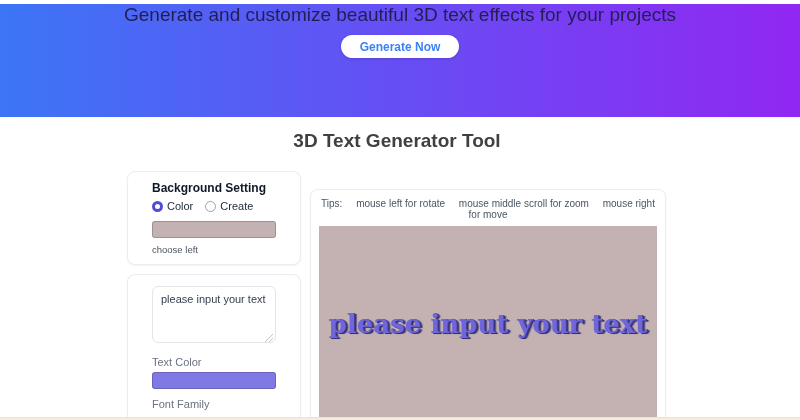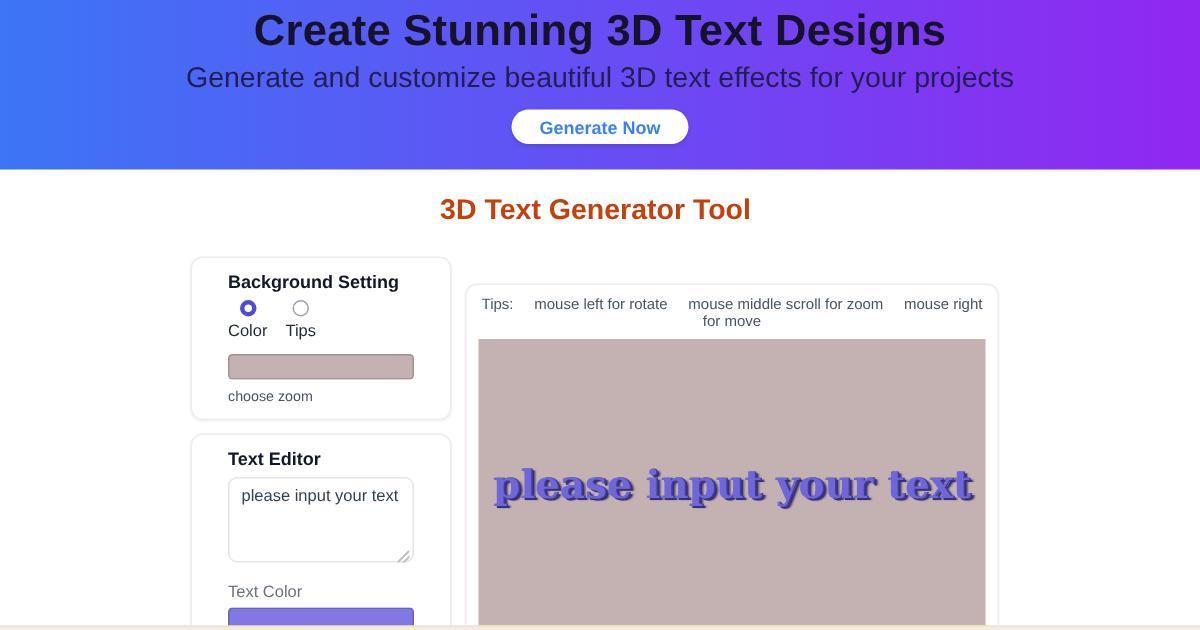--- a/index.html
+++ b/index.html
@@ -19,32 +19,32 @@
   .cta-btn {
     margin-top:9px; display:inline-flex; align-items:center; justify-content:center;
     background:#ffffff; border:none; border-radius:13px; height:23px; padding:0 19px;
     font-size:12px; font-weight:700; color:#2563eb; cursor:pointer;
     box-shadow:0 1px 3px rgba(0,0,0,.15);
   }
 
   
   .tool-heading {
     position:absolute; top:130px; left:127px; width:540px; text-align:center;
-    margin:0; font-size:19px; font-weight:800; color:#c2410c;
+    margin:0; font-size:19px; font-weight:800; color:#404040;
   }
 
   
   .sidebar { position:absolute; left:127px; top:171px; width:174px; }
   .card {
     background:#fff; border:1px solid #ececf1; border-radius:8px;
     box-shadow:0 1px 2px rgba(0,0,0,.05); padding:9px 24px; margin-bottom:9px;
   }
   .card-title { font-size:12px; font-weight:700; color:#111827; margin:0 0 5px; }
   .radio-row { display:flex; align-items:center; gap:12px; }
-  .radio { display:inline-flex; align-items:center; gap:4px; cursor:pointer;flex-direction:column; }
+  .radio { display:inline-flex; align-items:center; gap:4px; cursor:pointer; }
   .radio-dot {
     width:11px; height:11px; border-radius:50%;
     border:1px solid #9ca3af; background:#fff; display:inline-block;
   }
   .radio.on .radio-dot { border:3.5px solid #4f4dd6; }
   .radio-label { font-size:11px; color:#1f2937; }
   .swatch {
     height:17px; border-radius:3px; border:1px solid rgba(0,0,0,.18);
     margin-top:9px; cursor:pointer;
   }
@@ -103,47 +103,45 @@
 
   .bottom-strip {
     position:absolute; left:0; right:0; bottom:0; height:3px;
     background:#f7ecdc; border-top:1px solid #efe2cd;
   }
 </style>
 </head>
 <body>
 
 <header class="hero" style="background: linear-gradient(90deg, rgb(60, 117, 246), rgb(145, 39, 242));">
-  <h1 class="hero-title">Create Stunning 3D Text Designs</h1>
   <p class="hero-sub">Generate and customize beautiful 3D text effects for your projects</p>
   <button class="cta-btn" style="color: #3b82f6;">Generate Now</button>
 </header>
 
 <h2 class="tool-heading">3D Text Generator Tool</h2>
 
 <div class="sidebar">
 
   <div class="card">
     <p class="card-title">Background Setting</p>
     <div class="radio-row">
       <span class="radio on">
         <span class="radio-dot"></span>
         <span class="radio-label">Color</span>
       </span>
       <span class="radio">
         <span class="radio-dot"></span>
-        <span class="radio-label">Tips</span>
+        <span class="radio-label">Create</span>
       </span>
     </div>
     <div class="swatch" style="background: rgb(196, 178, 178);"></div>
-    <div class="hint">choose zoom</div>
+    <div class="hint">choose left</div>
   </div>
 
   <div class="card">
-    <p class="card-title">Text Editor</p>
     <div class="ta-wrap">
       <textarea class="text-input" style="">please input your text</textarea>
       <span class="resize-handle"></span>
     </div>
     <div class="field-label">Text Color</div>
     <div class="swatch" style="margin-top: 2px; background: rgb(128, 121, 228);"></div>
     <div class="field-label">Font Family</div>
 
   </div>
 

